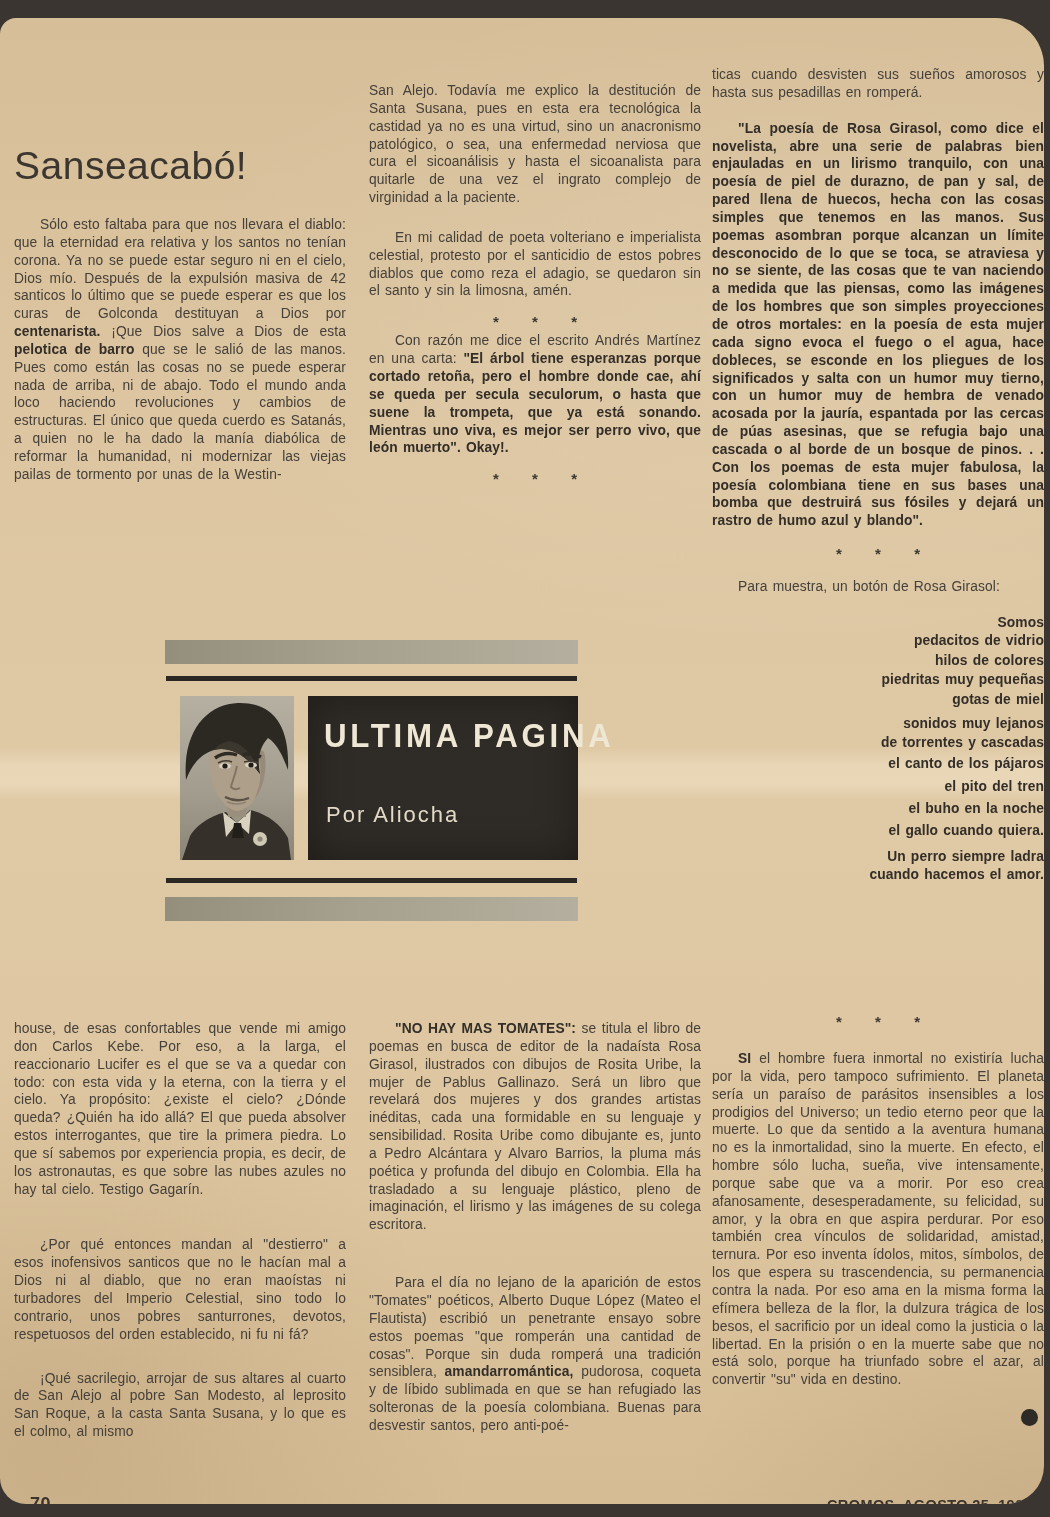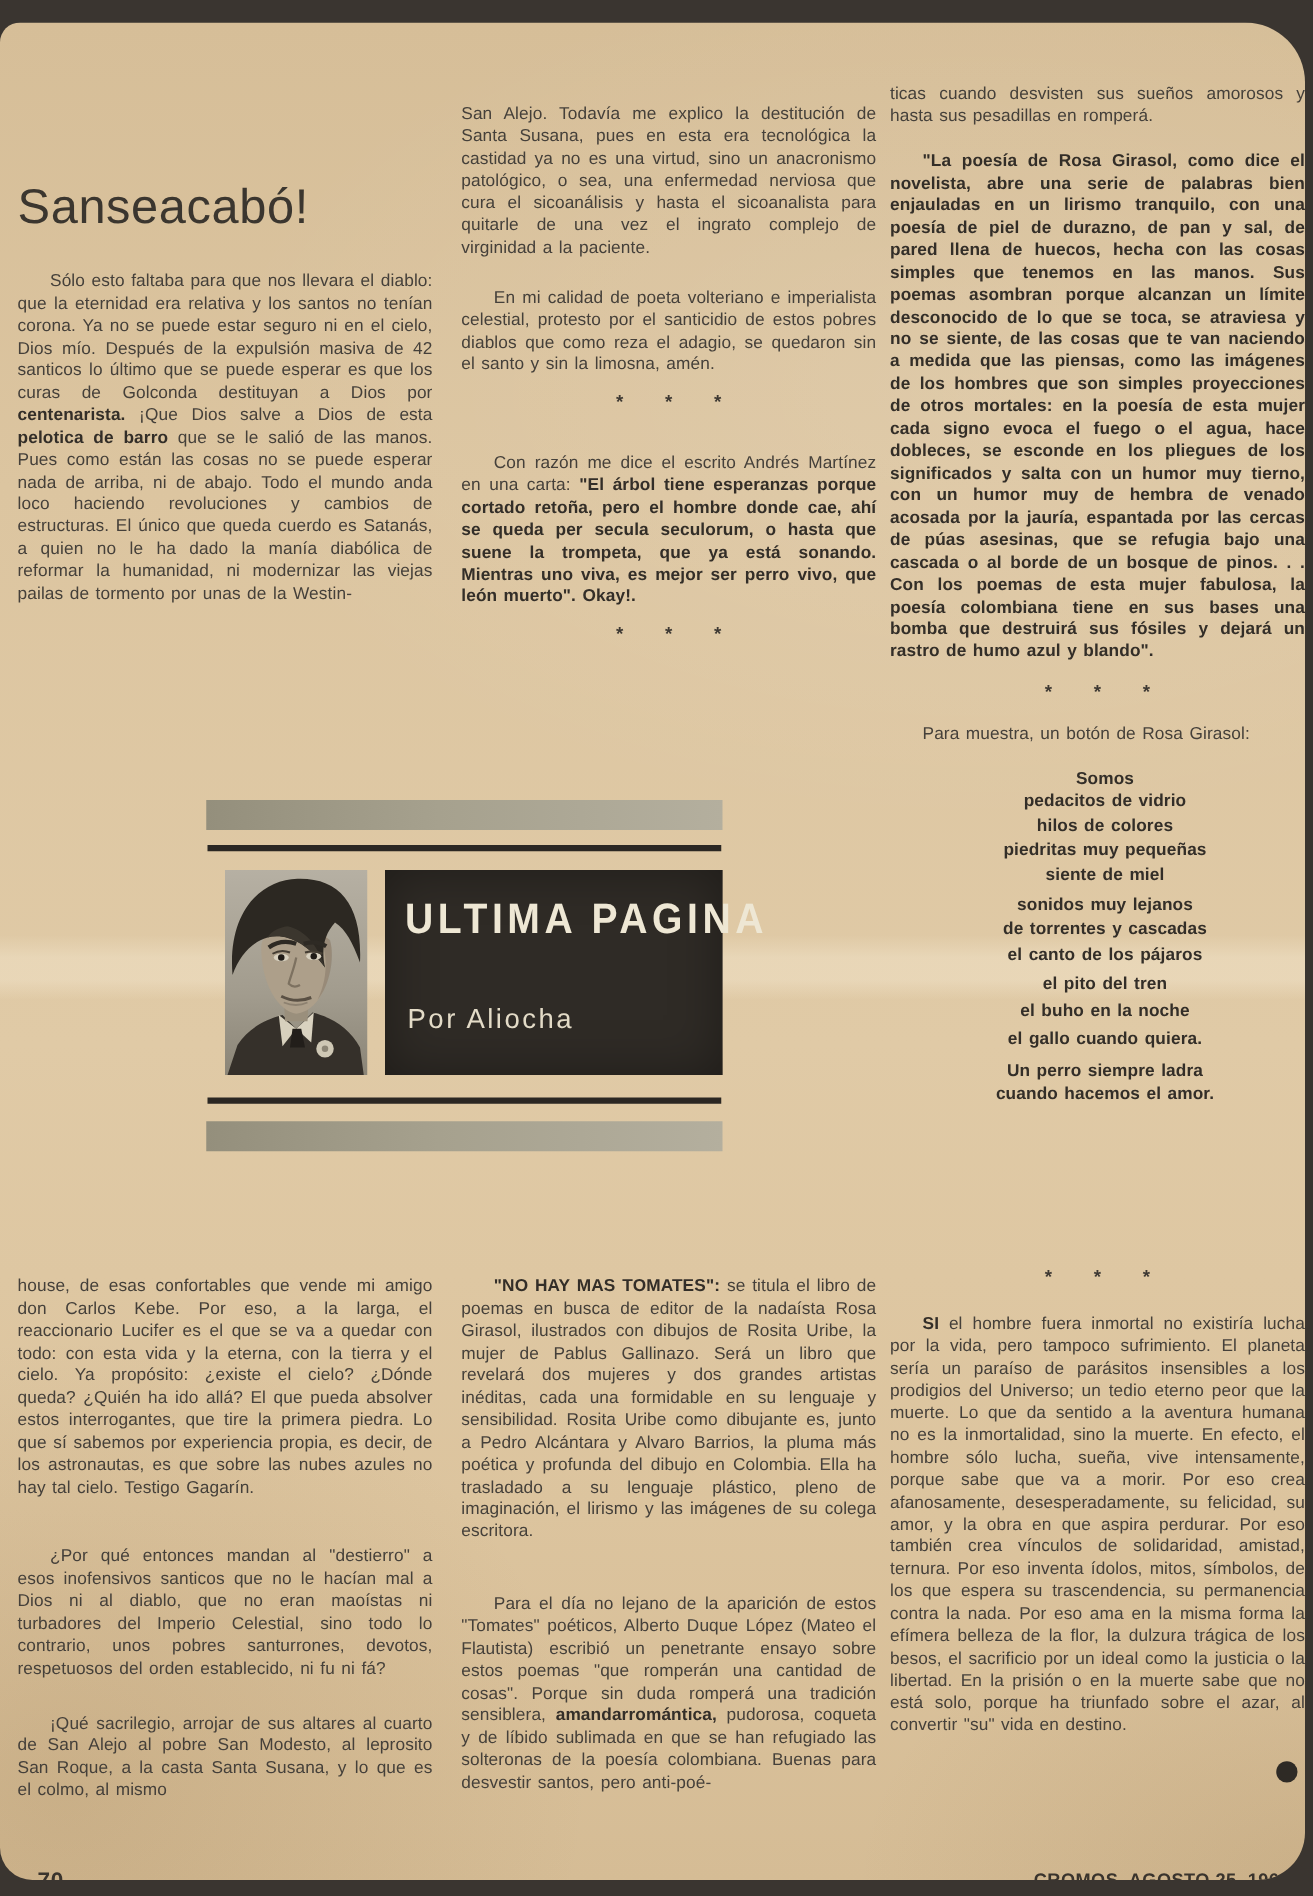--- a/index.html
+++ b/index.html
@@ -29,21 +29,21 @@
   h1.headline{
     position:absolute;left:14px;top:126px;margin:0;
     font-size:39px;font-weight:400;letter-spacing:0.5px;color:#3b362f;
   }
   .para{margin:0;}
   .para.indent{text-indent:26px;}
   .stars{
     text-align:center;font-size:15px;font-weight:700;color:#3e3933;
     letter-spacing:14px;text-indent:14px;line-height:16px;
   }
-  .poem-line{font-weight:700;color:#332e28;margin-left:12px;text-align:center;}
+  .poem-line{font-weight:700;color:#332e28;margin-left:12px;text-align:right;}
   .end-mark{width:17px;height:17px;border-radius:50%;background:#2e2a25;margin:20px 6px 0 auto;}
 
   
   .feature{position:absolute;left:165px;top:622px;width:413px;}
   .bar{height:24px;background:linear-gradient(90deg,#948f7c 0%,#a6a18e 45%,#b4af9e 100%);}
   .rule{height:5px;background:#2b2723;margin:12px 1px 15px 1px;}
   .feature .row{display:flex;margin-left:4px;padding-left:11px;}
   .photo{
     width:114px;height:164px;flex:0 0 114px;display:block;
   }
@@ -81,33 +81,33 @@
 
   <h1 class="headline">Sanseacabó!</h1>
 
   <div class="col" style="left:14px;top:198px;">
       <p class="para indent" style="margin-top: 0px;"><span>Sólo esto faltaba para que nos llevara el diablo: que la eternidad era relativa y los santos no tenían corona. Ya no se puede estar seguro ni en el cielo, Dios mío. Después de la expulsión masiva de 42 santicos lo último que se puede esperar es que los curas de Golconda destituyan a Dios por </span><b>centenarista.</b><span> ¡Que Dios salve a Dios de esta </span><b>pelotica de barro</b><span> que se le salió de las manos. Pues como están las cosas no se puede esperar nada de arriba, ni de abajo. Todo el mundo anda loco haciendo revoluciones y cambios de estructuras. El único que queda cuerdo es Satanás, a quien no le ha dado la manía diabólica de reformar la humanidad, ni modernizar las viejas pailas de tormento por unas de la Westin-</span></p>
     </div>
   <div class="col" style="left:369px;top:48px;">
       <p class="para" style="margin-top: 16px;"><span>San Alejo. Todavía me explico la destitución de Santa Susana, pues en esta era tecnológica la castidad ya no es una virtud, sino un anacronismo patológico, o sea, una enfermedad nerviosa que cura el sicoanálisis y hasta el sicoanalista para quitarle de una vez el ingrato complejo de virginidad a la paciente.</span></p>
       <p class="para indent" style="margin-top: 22px;"><span>En mi calidad de poeta volteriano e imperialista celestial, protesto por el santicidio de estos pobres diablos que como reza el adagio, se quedaron sin el santo y sin la limosna, amén.</span></p>
       <div class="stars" style="margin-top: 14px;">* * *</div>
-      <p class="para indent" style="margin-top: 31px;"><span>Con razón me dice el escrito Andrés Martínez en una carta: </span><b>"El árbol tiene esperanzas porque cortado retoña, pero el hombre donde cae, ahí se queda per secula seculorum, o hasta que suene la trompeta, que ya está sonando. Mientras uno viva, es mejor ser perro vivo, que león muerto". Okay!.</b></p>
+      <p class="para indent" style="margin-top: 2px;"><span>Con razón me dice el escrito Andrés Martínez en una carta: </span><b>"El árbol tiene esperanzas porque cortado retoña, pero el hombre donde cae, ahí se queda per secula seculorum, o hasta que suene la trompeta, que ya está sonando. Mientras uno viva, es mejor ser perro vivo, que león muerto". Okay!.</b></p>
       <div class="stars" style="margin-top: 14px;">* * *</div>
     </div>
   <div class="col" style="left:712px;top:48px;">
       <p class="para" style="margin-top: 0px;"><span>ticas cuando desvisten sus sueños amorosos y hasta sus pesadillas en romperá.</span></p>
       <p class="para indent" style="margin-top: 18px;"><b>"La poesía de Rosa Girasol, como dice el novelista, abre una serie de palabras bien enjauladas en un lirismo tranquilo, con una poesía de piel de durazno, de pan y sal, de pared llena de huecos, hecha con las cosas simples que tenemos en las manos. Sus poemas asombran porque alcanzan un límite desconocido de lo que se toca, se atraviesa y no se siente, de las cosas que te van naciendo a medida que las piensas, como las imágenes de los hombres que son simples proyecciones de otros mortales: en la poesía de esta mujer cada signo evoca el fuego o el agua, hace dobleces, se esconde en los pliegues de los significados y salta con un humor muy tierno, con un humor muy de hembra de venado acosada por la jauría, espantada por las cercas de púas asesinas, que se refugia bajo una cascada o al borde de un bosque de pinos. . .  Con los poemas de esta mujer fabulosa, la poesía colombiana tiene en sus bases una bomba que destruirá sus fósiles y dejará un rastro de humo azul y blando".</b></p>
       <div class="stars" style="margin-top: 16px;">* * *</div>
       <p class="para indent" style="margin-top: 16px;"><span>Para muestra, un botón de Rosa Girasol:</span></p>
       <div class="poem-line" style="margin-top: 18px;">Somos</div>
       <div class="poem-line" style="margin-top: 0px;">pedacitos de vidrio</div>
       <div class="poem-line" style="margin-top: 2px;">hilos de colores</div>
       <div class="poem-line" style="margin-top: 2px;">piedritas muy pequeñas</div>
-      <div class="poem-line" style="margin-top: 2px;">siente de miel</div>
+      <div class="poem-line" style="margin-top: 2px;">gotas de miel</div>
       <div class="poem-line" style="margin-top: 6px;">sonidos muy lejanos</div>
       <div class="poem-line" style="margin-top: 1px;">de torrentes y cascadas</div>
       <div class="poem-line" style="margin-top: 3px;">el canto de los pájaros</div>
       <div class="poem-line" style="margin-top: 5px;">el pito del tren</div>
       <div class="poem-line" style="margin-top: 4px;">el buho en la noche</div>
       <div class="poem-line" style="margin-top: 5px;">el gallo cuando quiera.</div>
       <div class="poem-line" style="margin-top: 8px;">Un perro siempre ladra</div>
       <div class="poem-line" style="margin-top: 0px;">cuando hacemos el amor.</div>
     </div>
 

